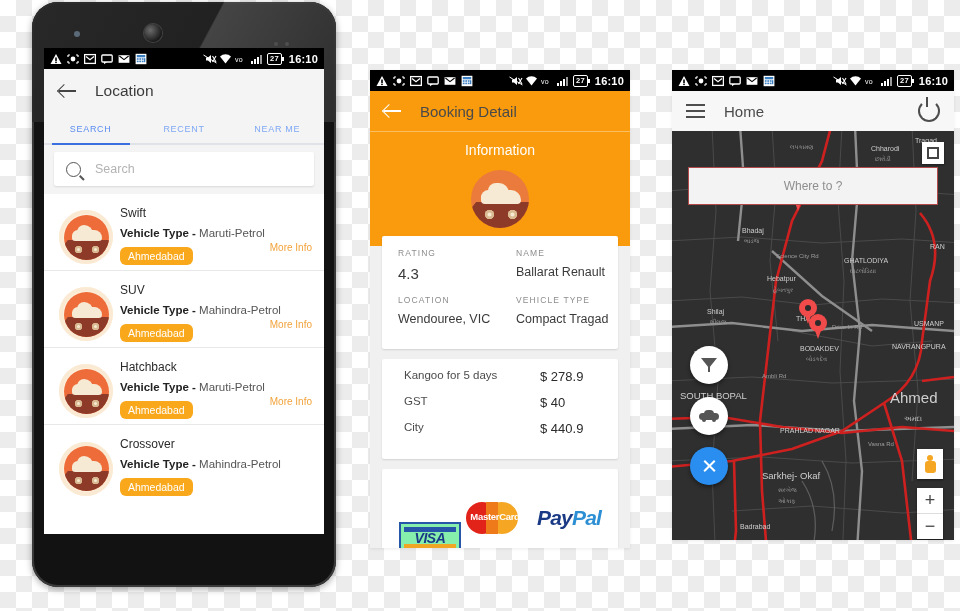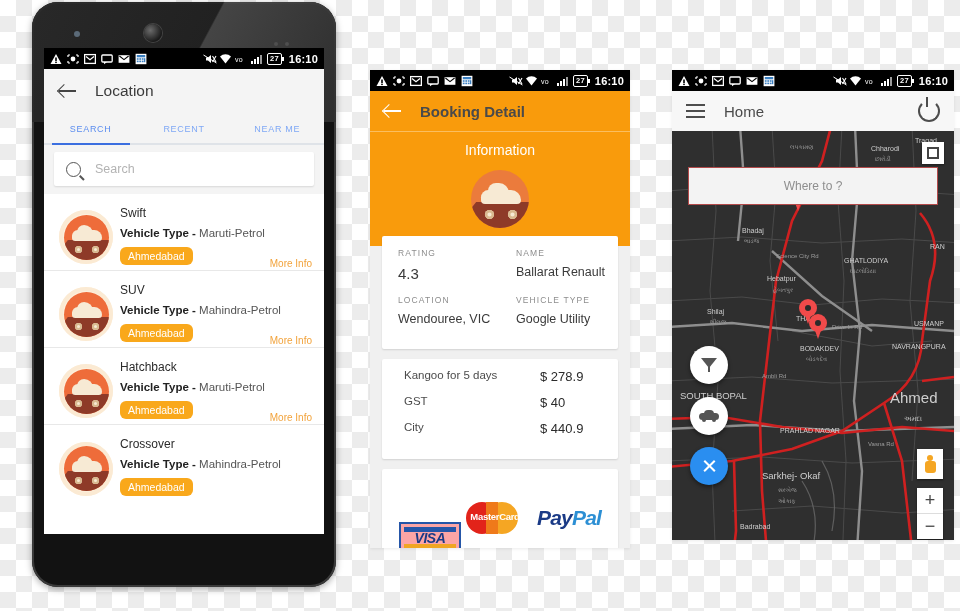--- a/index.html
+++ b/index.html
@@ -74,26 +74,26 @@
     transform:skewX(-38deg);}
   .carbody{position:absolute;left:8px;top:15px;width:30px;height:11px;background:#f7ead4;border-radius:9px 12px 5px 5px;}
   .carroof{position:absolute;left:13px;top:10px;width:16px;height:9px;background:#f7ead4;border-radius:8px 10px 0 0;}
   .carwh{position:absolute;bottom:7px;width:7px;height:7px;border-radius:50%;background:#f7ead4;box-shadow:inset 0 0 0 2px #d9b98f;}
   .carwh.l{left:11px;} .carwh.r{left:28px;}
   .p1-info{flex:1;padding-right:11px;}
   .p1-name{font-size:12px;color:#2b2b2b;margin:2px 0 7px;}
   .p1-vt{font-size:11.5px;color:#555;margin-bottom:7px;}
   .p1-vt b{color:#222;font-weight:bold;}
   .p1-city{display:inline-block;background:#f9a81b;color:#fff;font-size:10.5px;padding:3px 8px;border-radius:6px;}
-  .p1-more{position:absolute;right:12px;bottom:1px;font-size:10px;color:#f2a33c;}
+  .p1-more{position:absolute;right:12px;bottom:17px;font-size:10px;color:#f2a33c;}
 
   
   .phone2{position:absolute;left:370px;top:70px;width:260px;height:478px;background:#f0f0f0;
     overflow:hidden;box-shadow:0 1px 3px rgba(0,0,0,.08);}
-  .p2-appbar{height:40px;background:#f99b0c;display:flex;align-items:center;padding:0 13px;font-weight:bold;}
+  .p2-appbar{height:40px;background:#f99b0c;display:flex;align-items:center;padding:0 13px;}
   .backarrow.w::before{background:#fff;} .backarrow.w::after{border-color:#fff;}
   .p2-title{font-size:15px;color:#4a4a4a;margin-left:17px;}
   .p2-hero{background:#f99b0c;padding-top:10px;padding-bottom:18px;text-align:center;
     border-top:1px solid rgba(255,255,255,.35);}
   .p2-heroTitle{color:#fff;font-size:14px;margin-bottom:12px;}
   .p2-carcircle{width:58px;height:58px;border-radius:50%;background:#eb7b3c;margin:0 auto;position:relative;overflow:hidden;}
   .p2-carcircle .shadow{position:absolute;left:-5px;bottom:0;width:80px;height:26px;background:#8e3a28;transform:skewX(-38deg);}
   .p2-carcircle .carbody{left:10px;top:20px;width:40px;height:14px;border-radius:11px 15px 6px 6px;}
   .p2-carcircle .carroof{left:17px;top:13px;width:21px;height:12px;}
   .p2-carcircle .carwh{bottom:9px;width:9px;height:9px;box-shadow:inset 0 0 0 2.4px #d9b98f;}
@@ -102,21 +102,21 @@
   .p2-infocard{margin-top:-10px;position:relative;padding:12px 0 14px 0;}
   .p2-grid{display:grid;grid-template-columns:1fr 1fr;row-gap:4px;}
   .p2-lab{font-size:8.5px;color:#8d8d8d;letter-spacing:1.1px;padding:0 0 3px 16px;}
   .p2-val{font-size:12.5px;color:#3a3a3a;padding:0 0 9px 16px;}
   .p2-val.big{font-size:15px;}
   .p2-totcard{padding:10px 0 12px 0;}
   .p2-tothead{font-size:9.5px;color:#6f6f6f;letter-spacing:1.1px;padding:2px 0 9px 16px;}
   .p2-totrow{display:flex;padding:0 18px 0 22px;margin-bottom:11px;font-size:11.5px;color:#4c4c4c;}
   .p2-totrow .amt{margin-left:auto;font-size:13px;color:#2b2b2b;min-width:60px;}
   .p2-paycard{padding:13px 0;display:flex;align-items:center;justify-content:center;gap:5px;}
-  .visa{width:62px;height:32px;border:2px solid #2556a8;background:#fca5a5;display:flex;
+  .visa{width:62px;height:32px;border:2px solid #2556a8;background:#86efac;display:flex;
     flex-direction:column;justify-content:center;align-items:center;position:relative;box-sizing:border-box;margin-top:40px;}
   .visa::before{content:"";position:absolute;left:3px;right:3px;top:3px;height:5px;background:#2556a8;}
   .visa::after{content:"";position:absolute;left:3px;right:3px;bottom:3px;height:5px;background:#f0a623;}
   .visa span{font-style:italic;font-weight:bold;font-size:14px;color:#1a3a86;letter-spacing:-.5px;}
   .mc{width:66px;height:36px;position:relative;}
   .mc .c1{position:absolute;left:0;top:2px;width:32px;height:32px;border-radius:50%;background:#e2231a;}
   .mc .c2{position:absolute;left:20px;top:2px;width:32px;height:32px;border-radius:50%;background:#f5a623;}
   .mc .ov{position:absolute;left:20px;top:2px;width:12px;height:32px;background:#ef7a1a;}
   .mc .txt{position:absolute;left:1px;top:11px;width:56px;text-align:center;font-size:9.5px;
     font-weight:bold;color:#fff;letter-spacing:-.3px;z-index:2;}
@@ -449,21 +449,21 @@
 
     <div class="card p2-infocard">
       <div class="p2-grid">
         <div class="p2-lab">RATING</div>
         <div class="p2-lab">NAME</div>
         <div class="p2-val big">4.3</div>
         <div class="p2-val">Ballarat Renault</div>
         <div class="p2-lab">LOCATION</div>
         <div class="p2-lab">VEHICLE TYPE</div>
         <div class="p2-val">Wendouree, VIC</div>
-        <div class="p2-val">Google Utility</div>
+        <div class="p2-val">Compact Tragad</div>
       </div>
     </div>
 
     <div class="card p2-totcard">
       <div class="p2-totrow">
         <span>Kangoo for 5 days</span>
         <span class="amt">$ 278.9</span>
       </div>
       <div class="p2-totrow">
         <span>GST</span>

